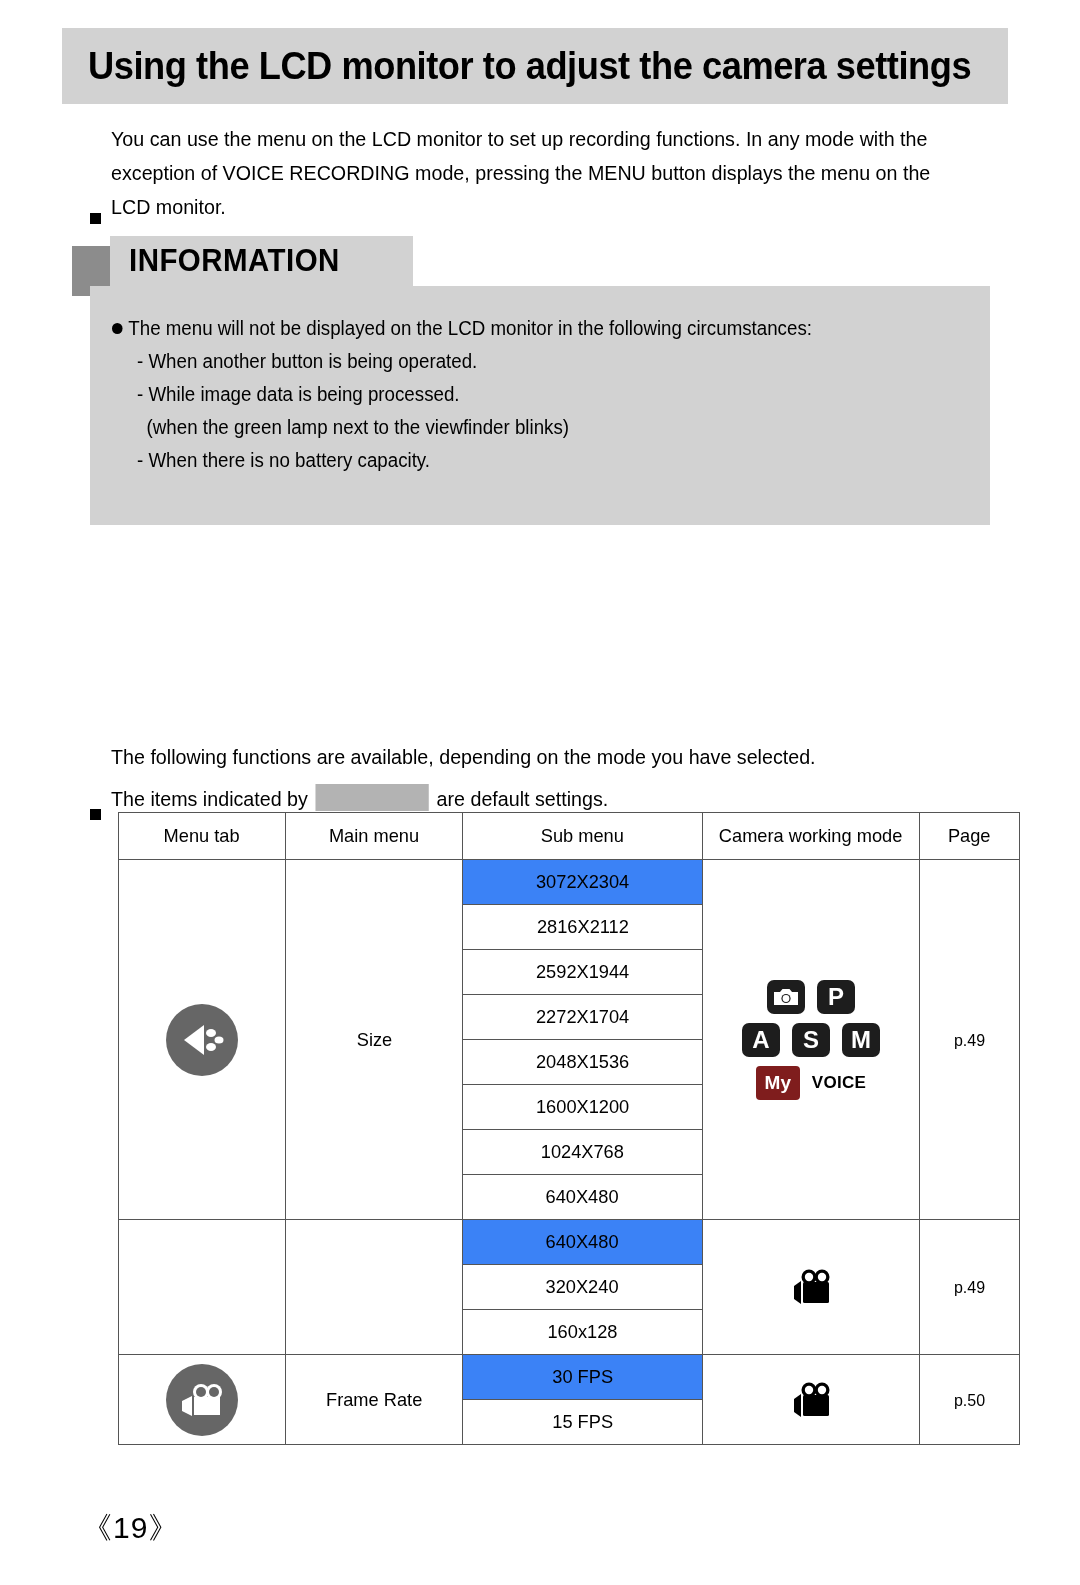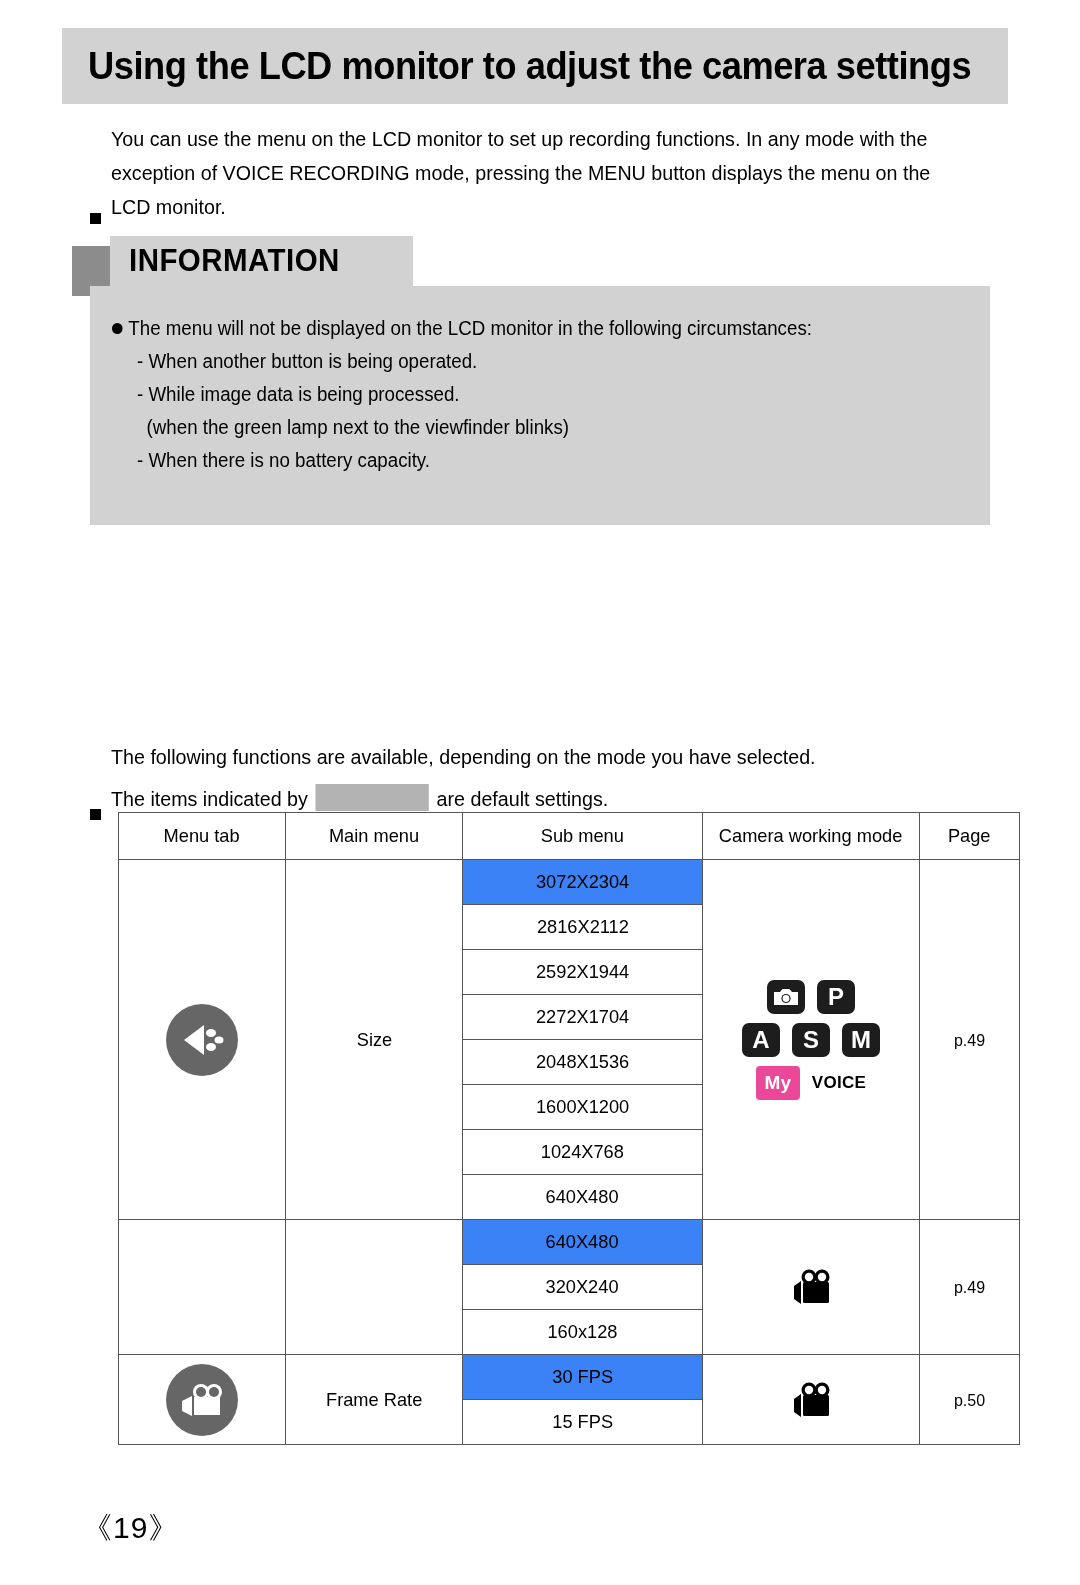--- a/index.html
+++ b/index.html
@@ -219,21 +219,21 @@
     display: flex;
     align-items: center;
     justify-content: center;
     line-height: 1;
   }
   .mode-box.cam { background: #1d1d1d; }
   .mode-box.my {
     width: 44px;
     font-size: 19px;
     border-radius: 4px;
-    background: #ec4899;
+    background: #7f1d1d;
   }
   .scene-txt {
     font-size: 17px;
     font-weight: bold;
     letter-spacing: 0.3px;
   }
   .movie-icon-cell {
     display: flex;
     align-items: center;
     justify-content: center;

